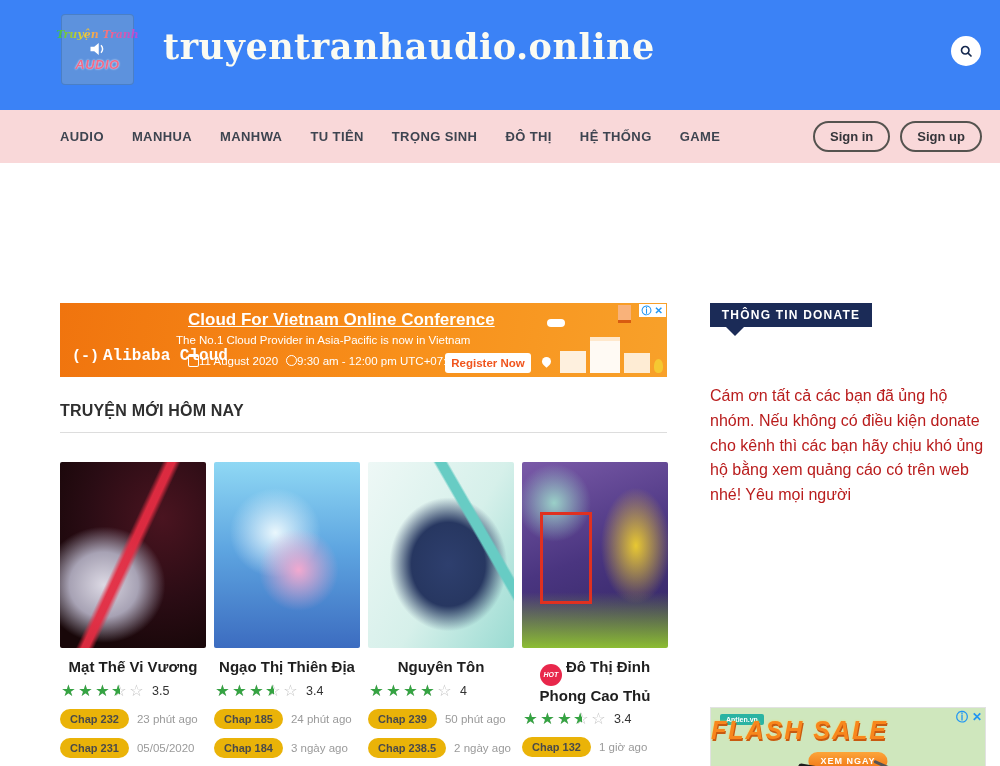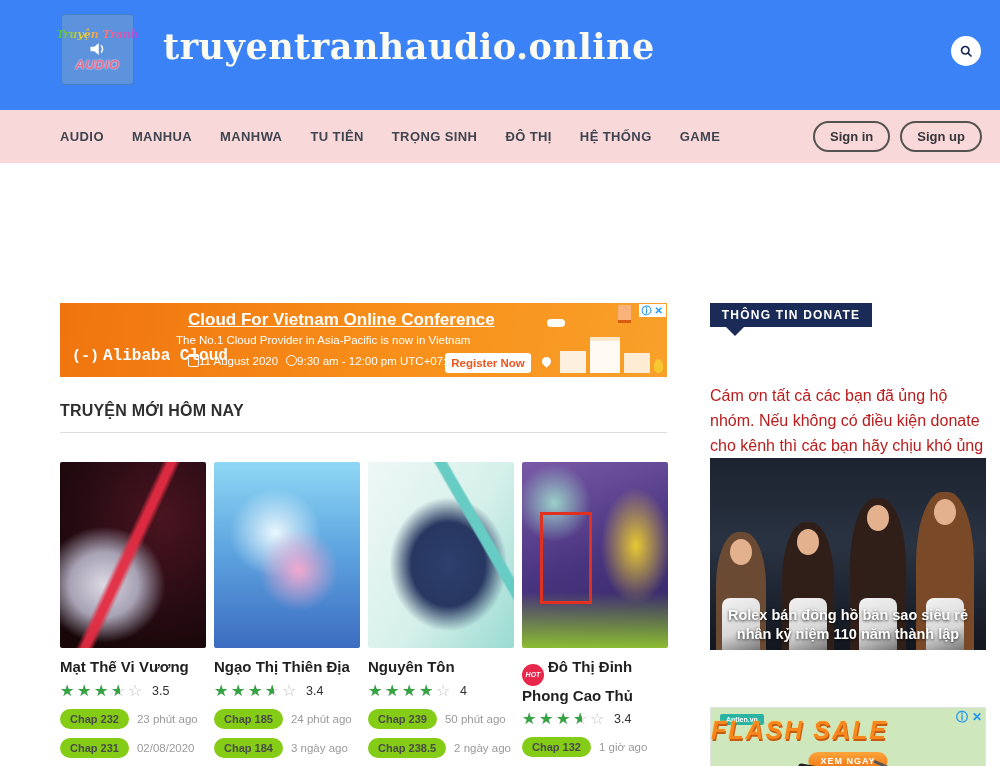--- a/index.html
+++ b/index.html
@@ -48,21 +48,21 @@
   .btree{width:9px;height:14px;background:#f5c832;border-radius:50% 50% 40% 40%;}
   .fold{position:absolute;right:36px;top:2px;width:13px;height:15px;background:#f9b27a;border-bottom:3px solid #d85c10;}
   .ad-ctrl{position:absolute;right:1px;top:1px;height:13px;background:#fff;display:flex;align-items:center;gap:3px;padding:0 3px;}
   .ad-ctrl span{color:#2196f3;font-size:10px;line-height:1;cursor:pointer;font-weight:bold;}
 
   
   .section-title{position:absolute;left:60px;top:402px;font-size:16px;font-weight:bold;color:#2f2f2f;letter-spacing:.2px;}
   .divider{position:absolute;left:60px;top:432px;width:607px;height:0;border-top:1px solid #ddd;}
 
   
-  .cards{position:absolute;left:60px;top:462px;width:608px;display:grid;grid-template-columns:repeat(4,1fr);column-gap:8px;}
+  .cards{position:absolute;left:60px;top:462px;width:608px;display:grid;grid-template-columns:repeat(4,1fr);column-gap:8px;text-align:center;}
   .cover{height:186px;border-radius:2px;position:relative;cursor:pointer;}
   .cover-1{background:
      linear-gradient(115deg,rgba(225,40,60,0) 44%,rgba(228,44,66,.95) 46.5%,rgba(228,44,66,.95) 49.5%,rgba(225,40,60,0) 52%),
      radial-gradient(ellipse 62% 46% at 30% 66%,#dcd9e4 0%,#a7a2b4 38%,rgba(60,30,40,0) 68%),
      radial-gradient(ellipse 85% 75% at 70% 30%,#4a1420 0%,#2a0c14 60%,#180709 100%);background-color:#1d090e;}
   .cover-2{background:
      radial-gradient(ellipse 42% 34% at 58% 58%,#f2a9cf 0%,rgba(242,169,207,0) 65%),
      radial-gradient(ellipse 52% 40% at 42% 38%,#eaf7fd 0%,rgba(232,246,252,0) 60%),
      linear-gradient(180deg,#8fd8f4 0%,#5da4e0 48%,#3c6cc0 100%);}
   .cover-3{background:
@@ -77,21 +77,21 @@
   .cover-4::before{content:"";position:absolute;left:12%;top:27%;width:32%;height:46%;border:3px solid #e03020;}
   .comic-title{margin-top:9px;font-size:15px;font-weight:bold;color:#1f1f1f;line-height:1.3;cursor:pointer;}
   .hot-badge{display:inline-flex;align-items:center;justify-content:center;width:22px;height:22px;border-radius:50%;
         background:#e8274b;color:#fff;font-size:7px;font-weight:bold;font-style:italic;margin-right:4px;vertical-align:-5px;}
   .rating-row{margin-top:5px;display:flex;align-items:center;gap:7px;}
   .star{position:relative;display:inline-block;font-size:16px;line-height:1;width:17px;}
   .star-base{color:#c3c3c3;}
   .star-fill{position:absolute;left:0;top:0;overflow:hidden;color:#35a342;white-space:nowrap;}
   .rating-value{font-size:12.5px;font-weight:normal;color:#333;}
   .chap-row{margin-top:9px;display:flex;align-items:center;gap:8px;}
-  .chap-badge{background:#84cc16;border-radius:13px;padding:4px 10px;font-size:11px;font-weight:bold;color:#4a4a4a;white-space:nowrap;cursor:pointer;}
+  .chap-badge{background:#eab308;border-radius:13px;padding:4px 10px;font-size:11px;font-weight:bold;color:#4a4a4a;white-space:nowrap;cursor:pointer;}
   .chap-time{font-size:11.5px;color:#9a9a9a;white-space:nowrap;}
 
   
   .ribbon{position:absolute;left:710px;top:303px;width:162px;height:24px;background:#1b2b57;color:#fff;
         display:flex;align-items:center;justify-content:center;font-size:12px;font-weight:bold;letter-spacing:1.2px;}
   .ribbon-tail{position:absolute;left:726px;top:327px;width:0;height:0;
         border-left:9px solid transparent;border-right:9px solid transparent;border-top:9px solid #1b2b57;}
   .donate-text{position:absolute;left:710px;top:346px;width:278px;font-size:16px;color:#b91c1c;line-height:1.55;margin-top:38px;}
   .mgid{position:absolute;left:710px;top:428px;width:276px;text-align:right;}
   .mgid-by{font-size:10px;color:#b5b5b5;margin-right:3px;}
@@ -202,21 +202,21 @@
         <div class="rating-row">
           <span class="stars"><span class="star"><span class="star-base">☆</span><span class="star-fill" style="width:100%">★</span></span><span class="star"><span class="star-base">☆</span><span class="star-fill" style="width:100%">★</span></span><span class="star"><span class="star-base">☆</span><span class="star-fill" style="width:100%">★</span></span><span class="star"><span class="star-base">☆</span><span class="star-fill" style="width:50%">★</span></span><span class="star"><span class="star-base">☆</span><span class="star-fill" style="width:0%">★</span></span></span>
           <span class="rating-value">3.5</span>
         </div>
         <div class="chap-row">
           <span class="chap-badge chap-0">Chap 232</span>
           <span class="chap-time time-0">23 phút ago</span>
         </div>
         <div class="chap-row">
           <span class="chap-badge chap-1">Chap 231</span>
-          <span class="chap-time time-1">02/08/2020</span>
+          <span class="chap-time time-1">05/05/2020</span>
         </div>
       </div>
 
       <div class="card">
         <div class="cover cover-2"></div>
         <div class="comic-title"><span class="comic-title-text">Ngạo Thị Thiên Địa</span></div>
         <div class="rating-row">
           <span class="stars"><span class="star"><span class="star-base">☆</span><span class="star-fill" style="width:100%">★</span></span><span class="star"><span class="star-base">☆</span><span class="star-fill" style="width:100%">★</span></span><span class="star"><span class="star-base">☆</span><span class="star-fill" style="width:100%">★</span></span><span class="star"><span class="star-base">☆</span><span class="star-fill" style="width:50%">★</span></span><span class="star"><span class="star-base">☆</span><span class="star-fill" style="width:0%">★</span></span></span>
           <span class="rating-value">3.4</span>
         </div>
@@ -259,27 +259,20 @@
           <span class="chap-time time-0">1 giờ ago</span>
         </div>
 
       </div>
     </div>
 
   <div class="ribbon">THÔNG TIN DONATE</div>
   <div class="ribbon-tail"></div>
   <div class="donate-text">Cám ơn tất cả các bạn đã ủng hộ nhóm. Nếu không có điều kiện donate cho kênh thì các bạn hãy chịu khó ủng hộ bằng xem quảng cáo có trên web nhé! Yêu mọi người</div>
 
-  <div class="native-ad">
-    <div class="figure f1"></div>
-    <div class="figure f2"></div>
-    <div class="figure f3"></div>
-    <div class="figure f4"></div>
-    <div class="native-caption">Rolex bán đồng hồ bản sao siêu rẻ nhân kỷ niệm 110 năm thành lập</div>
-  </div>
 
   <div class="flash-ad">
     <span class="flash-brand">Antien.vn</span>
     <div class="flash-title">FLASH SALE</div>
     <button class="flash-cta">XEM NGAY</button>
 
     <div class="flash-phone"></div>
     <div class="flash-stick"></div>
     <div class="flash-ctrl">
       <span>ⓘ</span>

